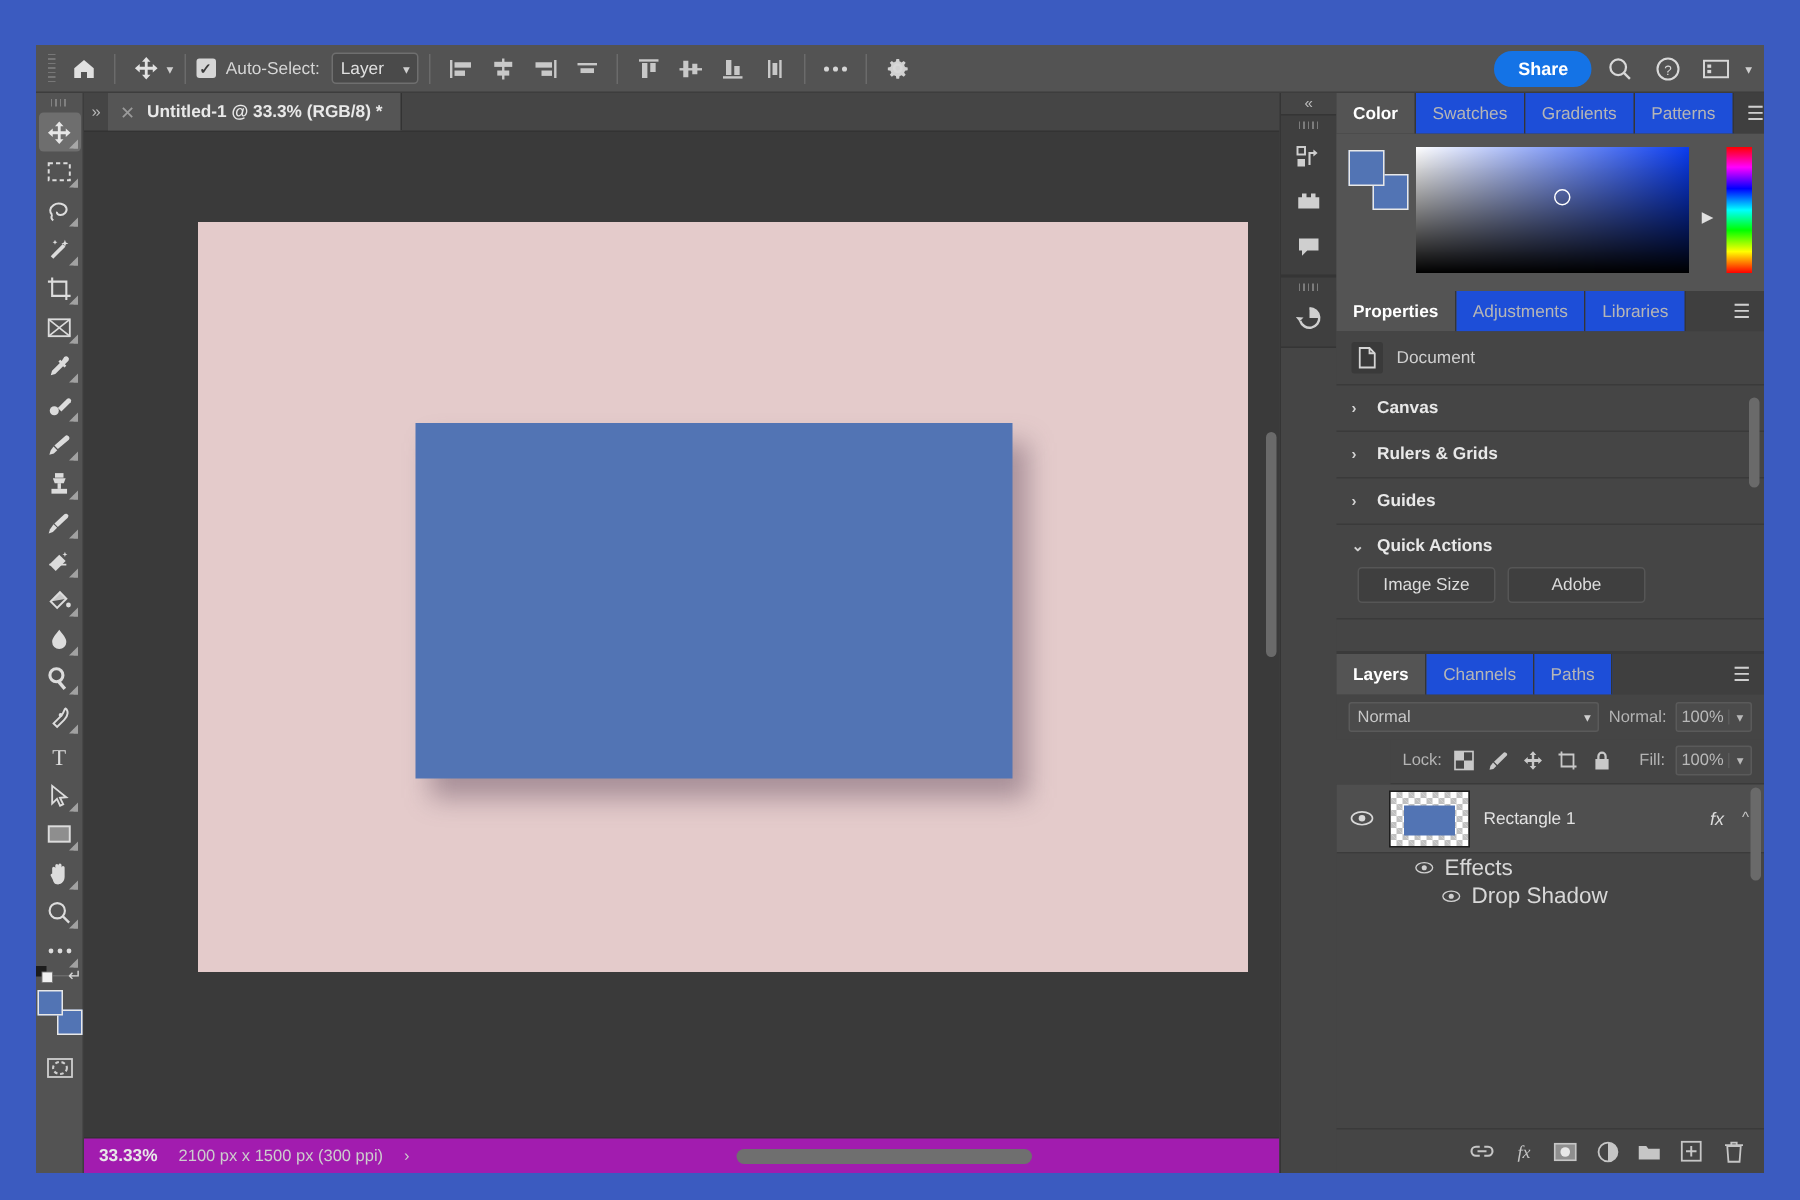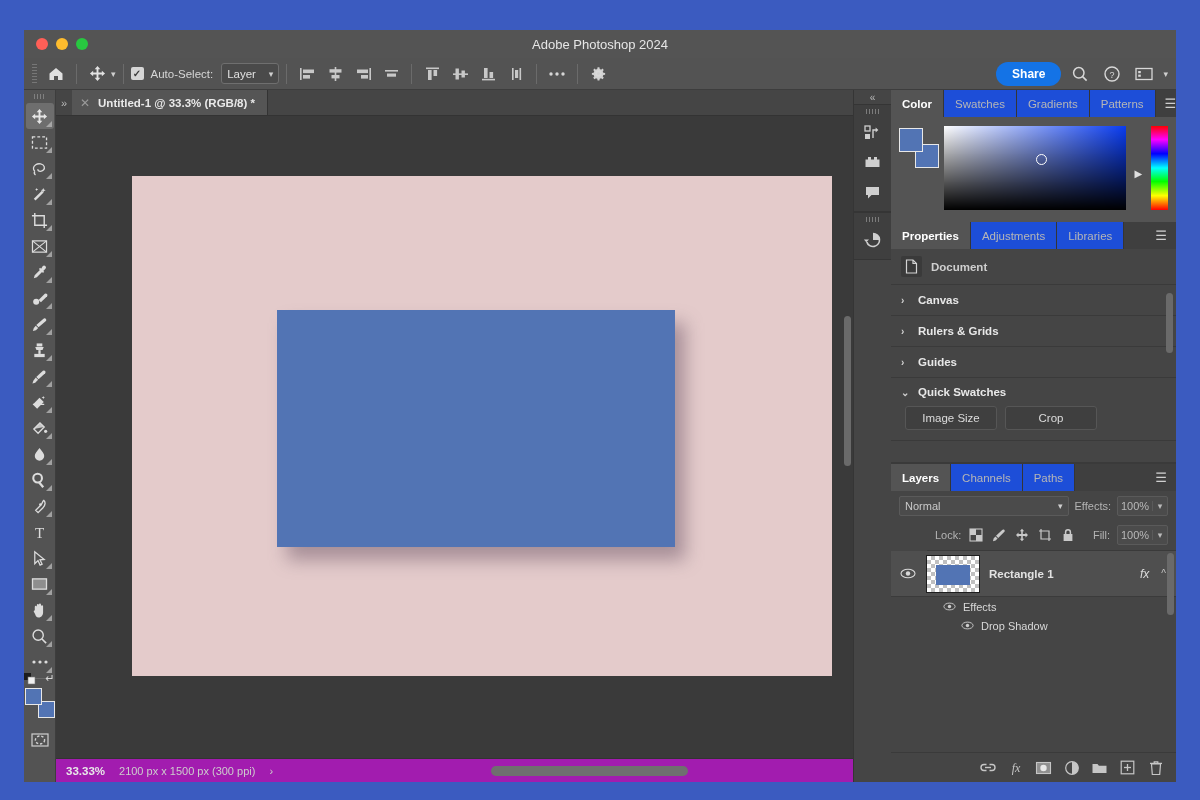--- a/index.html
+++ b/index.html
@@ -200,21 +200,21 @@
     border: 1.5px solid #fff; border-radius: 50%; }
   .cp-arrow { width: 9px; align-self: center; color: #e0e0e0; font-size: 10px;
     margin-top: 10px; }
   .cp-hue { width: 17px; height: 84px; margin-top: 0;
     background: linear-gradient(to bottom,#ff0000,#ff00ff 16%,#0000ff 33%,
       #00ffff 50%,#00ff00 66%,#ffff00 83%,#ff0000); }
 
   
   .prop-body { background: #454545; position: relative; }
   .prop-doc-row { display: flex; align-items: center; gap: 9px; padding: 7px 10px;
-    background: #454545; font-weight: bold; }
+    background: #454545; }
   .prop-doc-icon { width: 21px; height: 21px; background: #3a3a3a; border-radius: 2px;
     display: flex; align-items: center; justify-content: center; color: #d4d4d4; }
   .prop-doc-label { color: #cfcfcf; font-size: 11.5px; }
   .prop-row {
     display: flex; align-items: center; gap: 9px; height: 31px; padding: 0 10px;
     border-top: 1px solid #3a3a3a; color: #e8e8e8; font-size: 11.5px; font-weight: bold;
   }
   .prop-chev { color: #d2d2d2; font-size: 10px; width: 8px; display:inline-block; }
   .quick-actions { padding: 8px 10px 10px; border-top: 1px solid #3a3a3a;
     display: flex; flex-direction: column; gap: 8px; }
@@ -254,49 +254,41 @@
     color: #d8d8d8; }
   .thumb { width: 54px; height: 38px; border: 1.5px solid #1e1e1e; position: relative;
     overflow: hidden; flex: 0 0 54px; }
   .checker {
     background-image:
       linear-gradient(45deg,#c0c0c0 25%,transparent 25%,transparent 75%,#c0c0c0 75%),
       linear-gradient(45deg,#c0c0c0 25%,#fff 25%,#fff 75%,#c0c0c0 75%);
     background-size: 8px 8px; background-position: 0 0, 4px 4px;
   }
   .thumb-rect { position: absolute; left: 9px; top: 9px; width: 34px; height: 20px; }
-  .layer-name { flex: 1; color: #e2e2e2; font-size: 11.5px; font-weight: bold; }
+  .layer-name { flex: 1; color: #e2e2e2; font-size: 11.5px; }
   .fx-mark { color: #dcdcdc; font-size: 12px; font-style: italic; padding-right: 3px; }
   .fx-chev { color: #c6c6c6; font-size: 10px; padding-right: 4px; }
   .lock-mark { color: #cfcfcf; font-size: 11px; padding-right: 7px; }
   .effect-row { display: flex; align-items: center; height: 19px; gap: 7px;
-    color: #d8d8d8; font-size: 11px; }
+    color: #d8d8d8; font-size: 15px; }
   .effect-row .eye-sm { width: 13px; display:flex; align-items:center;
     justify-content:center; color:#cfcfcf; }
   .layer-scroll { position: absolute; right: 2px; top: 2px; width: 7px; height: 62px;
     background: #6a6a6a; border-radius: 4px; }
   .layer-foot { height: 30px; flex: 0 0 30px; background: #454545;
     border-top: 1px solid #3a3a3a; display: flex; align-items: center;
     justify-content: flex-end; gap: 11px; padding-right: 12px; color: #c6c6c6; }
   .lf-btn { width: 17px; height: 17px; display:flex; align-items:center;
     justify-content:center; }
 </style>
 </head>
 <body>
 
 <div id="app">
 
-  <div class="titlebar">
-    <div class="traffic">
-      <div class="dot red"></div>
-      <div class="dot yellow"></div>
-      <div class="dot green"></div>
-    </div>
-    <div class="title-text">Adobe Photoshop 2024</div>
-  </div>
 
   <div class="optionsbar">
     <div class="ob-grip"></div>
     <div class="ob-btn">
       <svg width="16" height="16" viewBox="0 0 16 16">
           <path d="M8 2 L1.5 7.5 V14 h4.5 v-4 h4 v4 H14.5 V7.5 Z" fill="#e0e0e0"></path>
         </svg>
     </div>
     <div class="ob-sep"></div>
     <div class="ob-tool">
@@ -696,25 +688,25 @@
           <span class="prop-chev">›</span>
           <span>Rulers &amp; Grids</span>
         </div>
         <div class="prop-row">
           <span class="prop-chev">›</span>
           <span>Guides</span>
         </div>
         <div class="quick-actions">
           <div class="qa-head">
             <span class="prop-chev">⌄</span>
-            <span>Quick Swatches</span>
+            <span>Quick Actions</span>
           </div>
           <div class="qa-btns">
             <div class="qa-btn">Image Size</div>
-            <div class="qa-btn">Crop</div>
+            <div class="qa-btn">Adobe</div>
           </div>
         </div>
         <div class="prop-spacer"></div>
         <div class="prop-scroll"></div>
       </div>
 
       <div class="layers-wrap">
         <div class="panel-tabs">
           <div class="ptab active">
               <span>Layers</span>
@@ -726,21 +718,21 @@
               <span>Paths</span>
             </div>
           <div class="pmenu">☰</div>
         </div>
 
         <div class="blend-row">
           <div class="blend-select">
             <span>Normal</span>
             <span class="caret">▾</span>
           </div>
-          <span class="op-label">Effects:</span>
+          <span class="op-label">Normal:</span>
           <div class="op-field">
             <span class="op-val">100%</span>
             <span class="op-caret">▾</span>
           </div>
         </div>
 
         <div class="lock-row">
           <span class="lock-label">Lock:</span>
           <div class="lock-ic">
             <svg width="14" height="14" viewBox="0 0 14 14">

